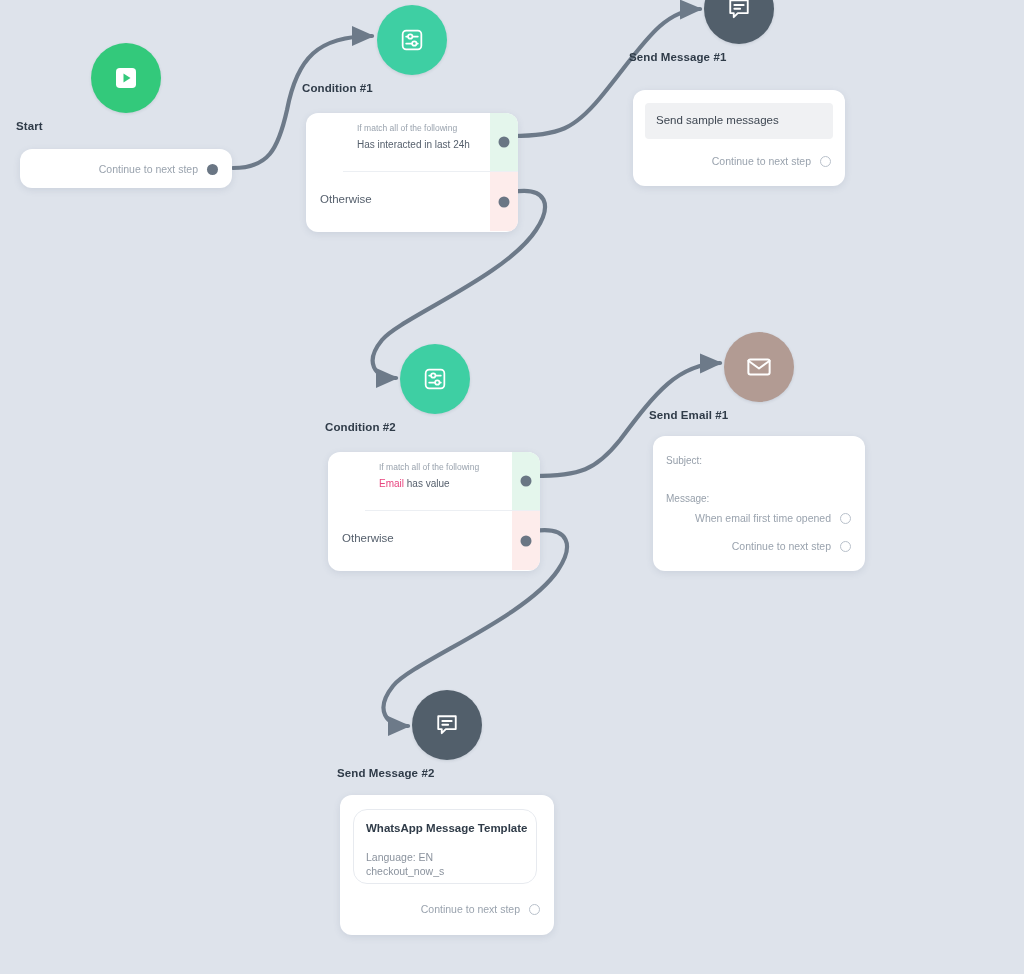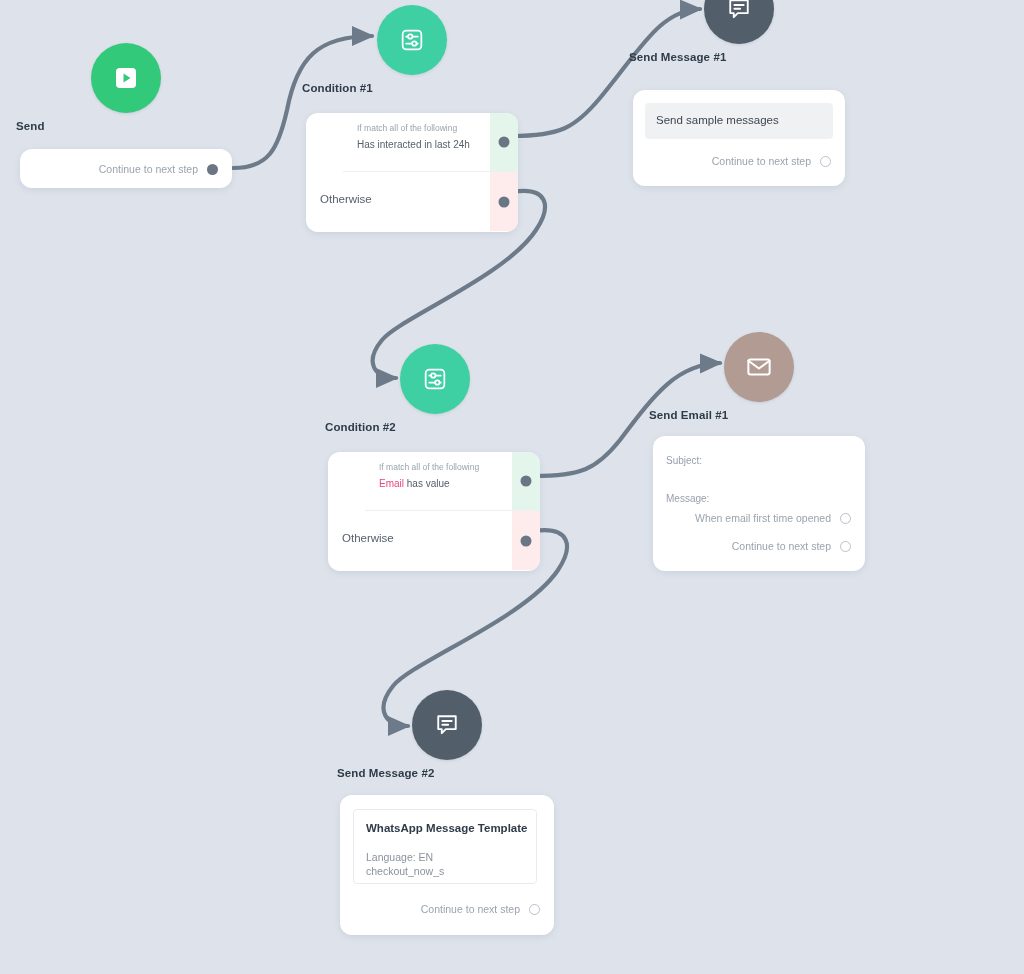--- a/index.html
+++ b/index.html
@@ -171,21 +171,21 @@
   }
 
   
   .wa-card { left: 340px; top: 795px; width: 214px; height: 140px; }
   .wa-box {
     position: absolute;
     left: 13px; top: 14px;
     width: 182px; height: 73px;
     background: #fff;
     border: 1px solid #e7eaef;
-    border-radius: 4px;
+    border-radius: 14px;
   }
   .wa-title {
     position: absolute;
     left: 12px; top: 12px;
     font-size: 11.5px;
     font-weight: bold;
     color: #2f3b48;
     white-space: nowrap;
   }
   .wa-line {
@@ -221,21 +221,21 @@
     </g>
   </svg>
 
   <div class="node" style="left:126px; top:78px;">
     <div class="node-circle c-green">
       <svg width="30" height="30" viewBox="0 0 24 24">
         <rect x="4" y="4" width="16" height="16" rx="3" fill="#ffffff"></rect>
         <path d="M10 8.4 L15.6 12 L10 15.6 Z" fill="#33c97b"></path>
       </svg>
     </div>
-    <div class="node-label">Send</div>
+    <div class="node-label">Start</div>
   </div>
 
   <div class="card start-card">
     <div class="row-cont" style="top:14px;">
       <span>Continue to next step</span>
       <span class="port port-filled"></span>
     </div>
   </div>
 
   <div class="node" style="left:412px; top:40px;">

